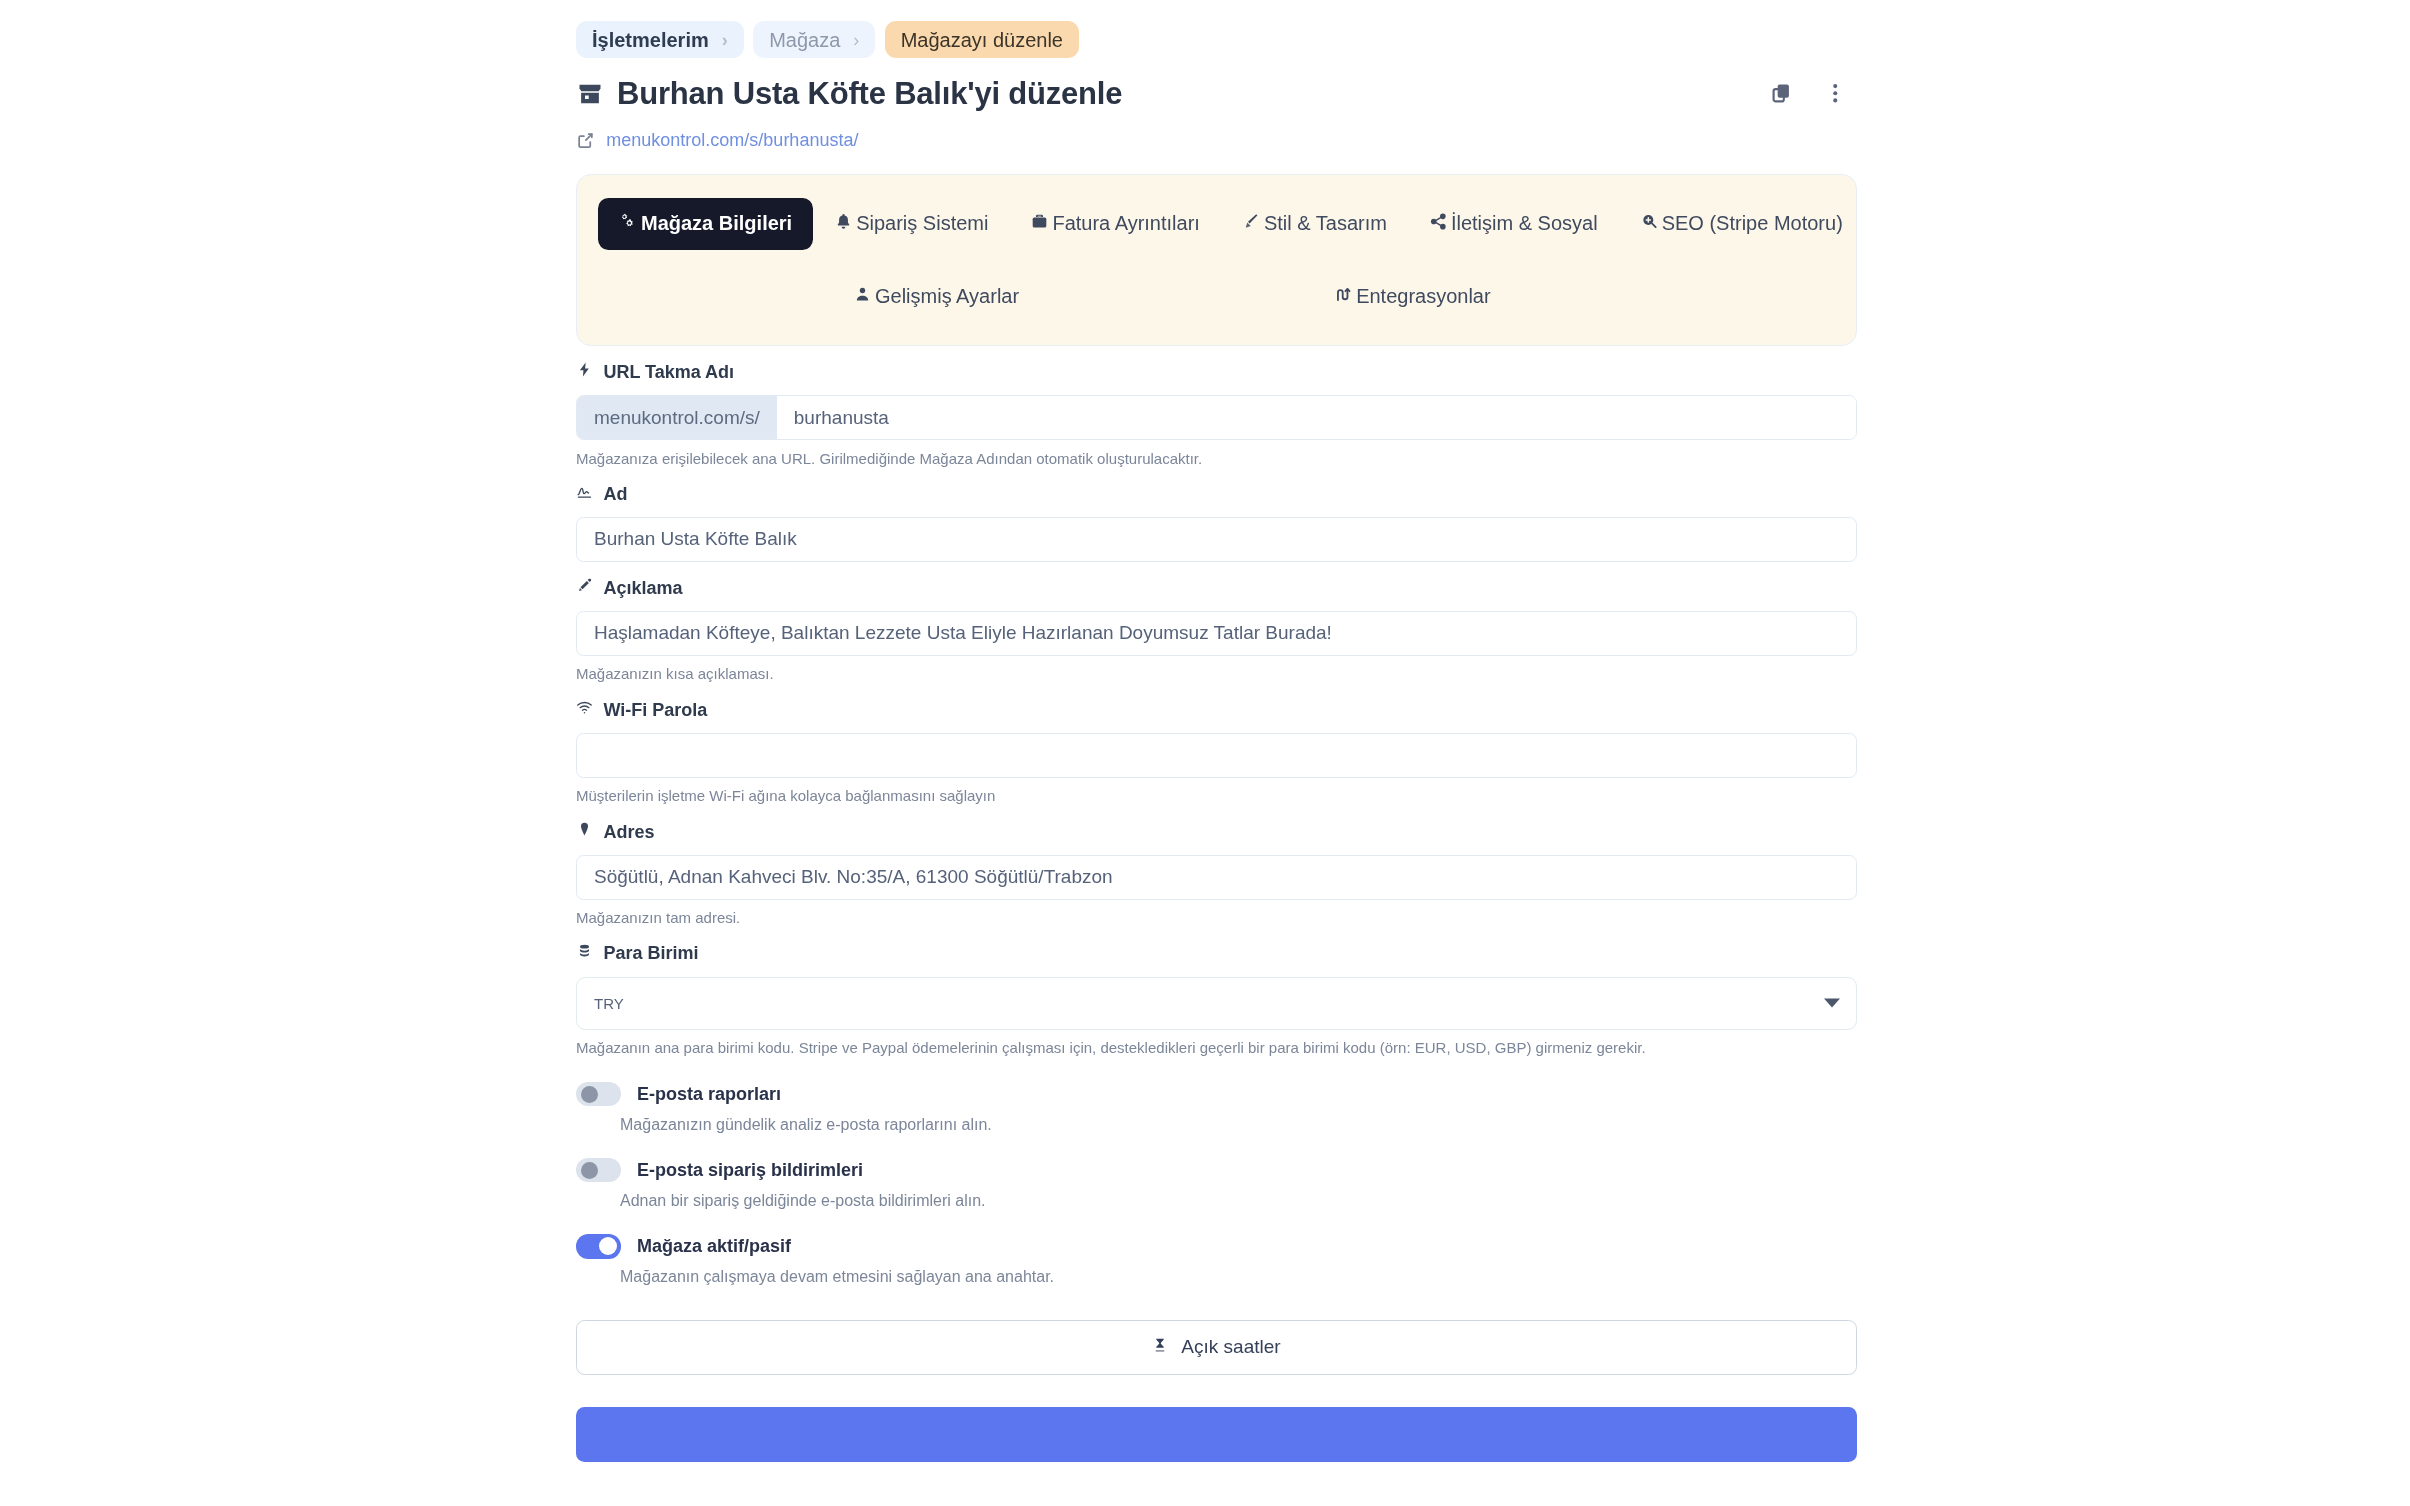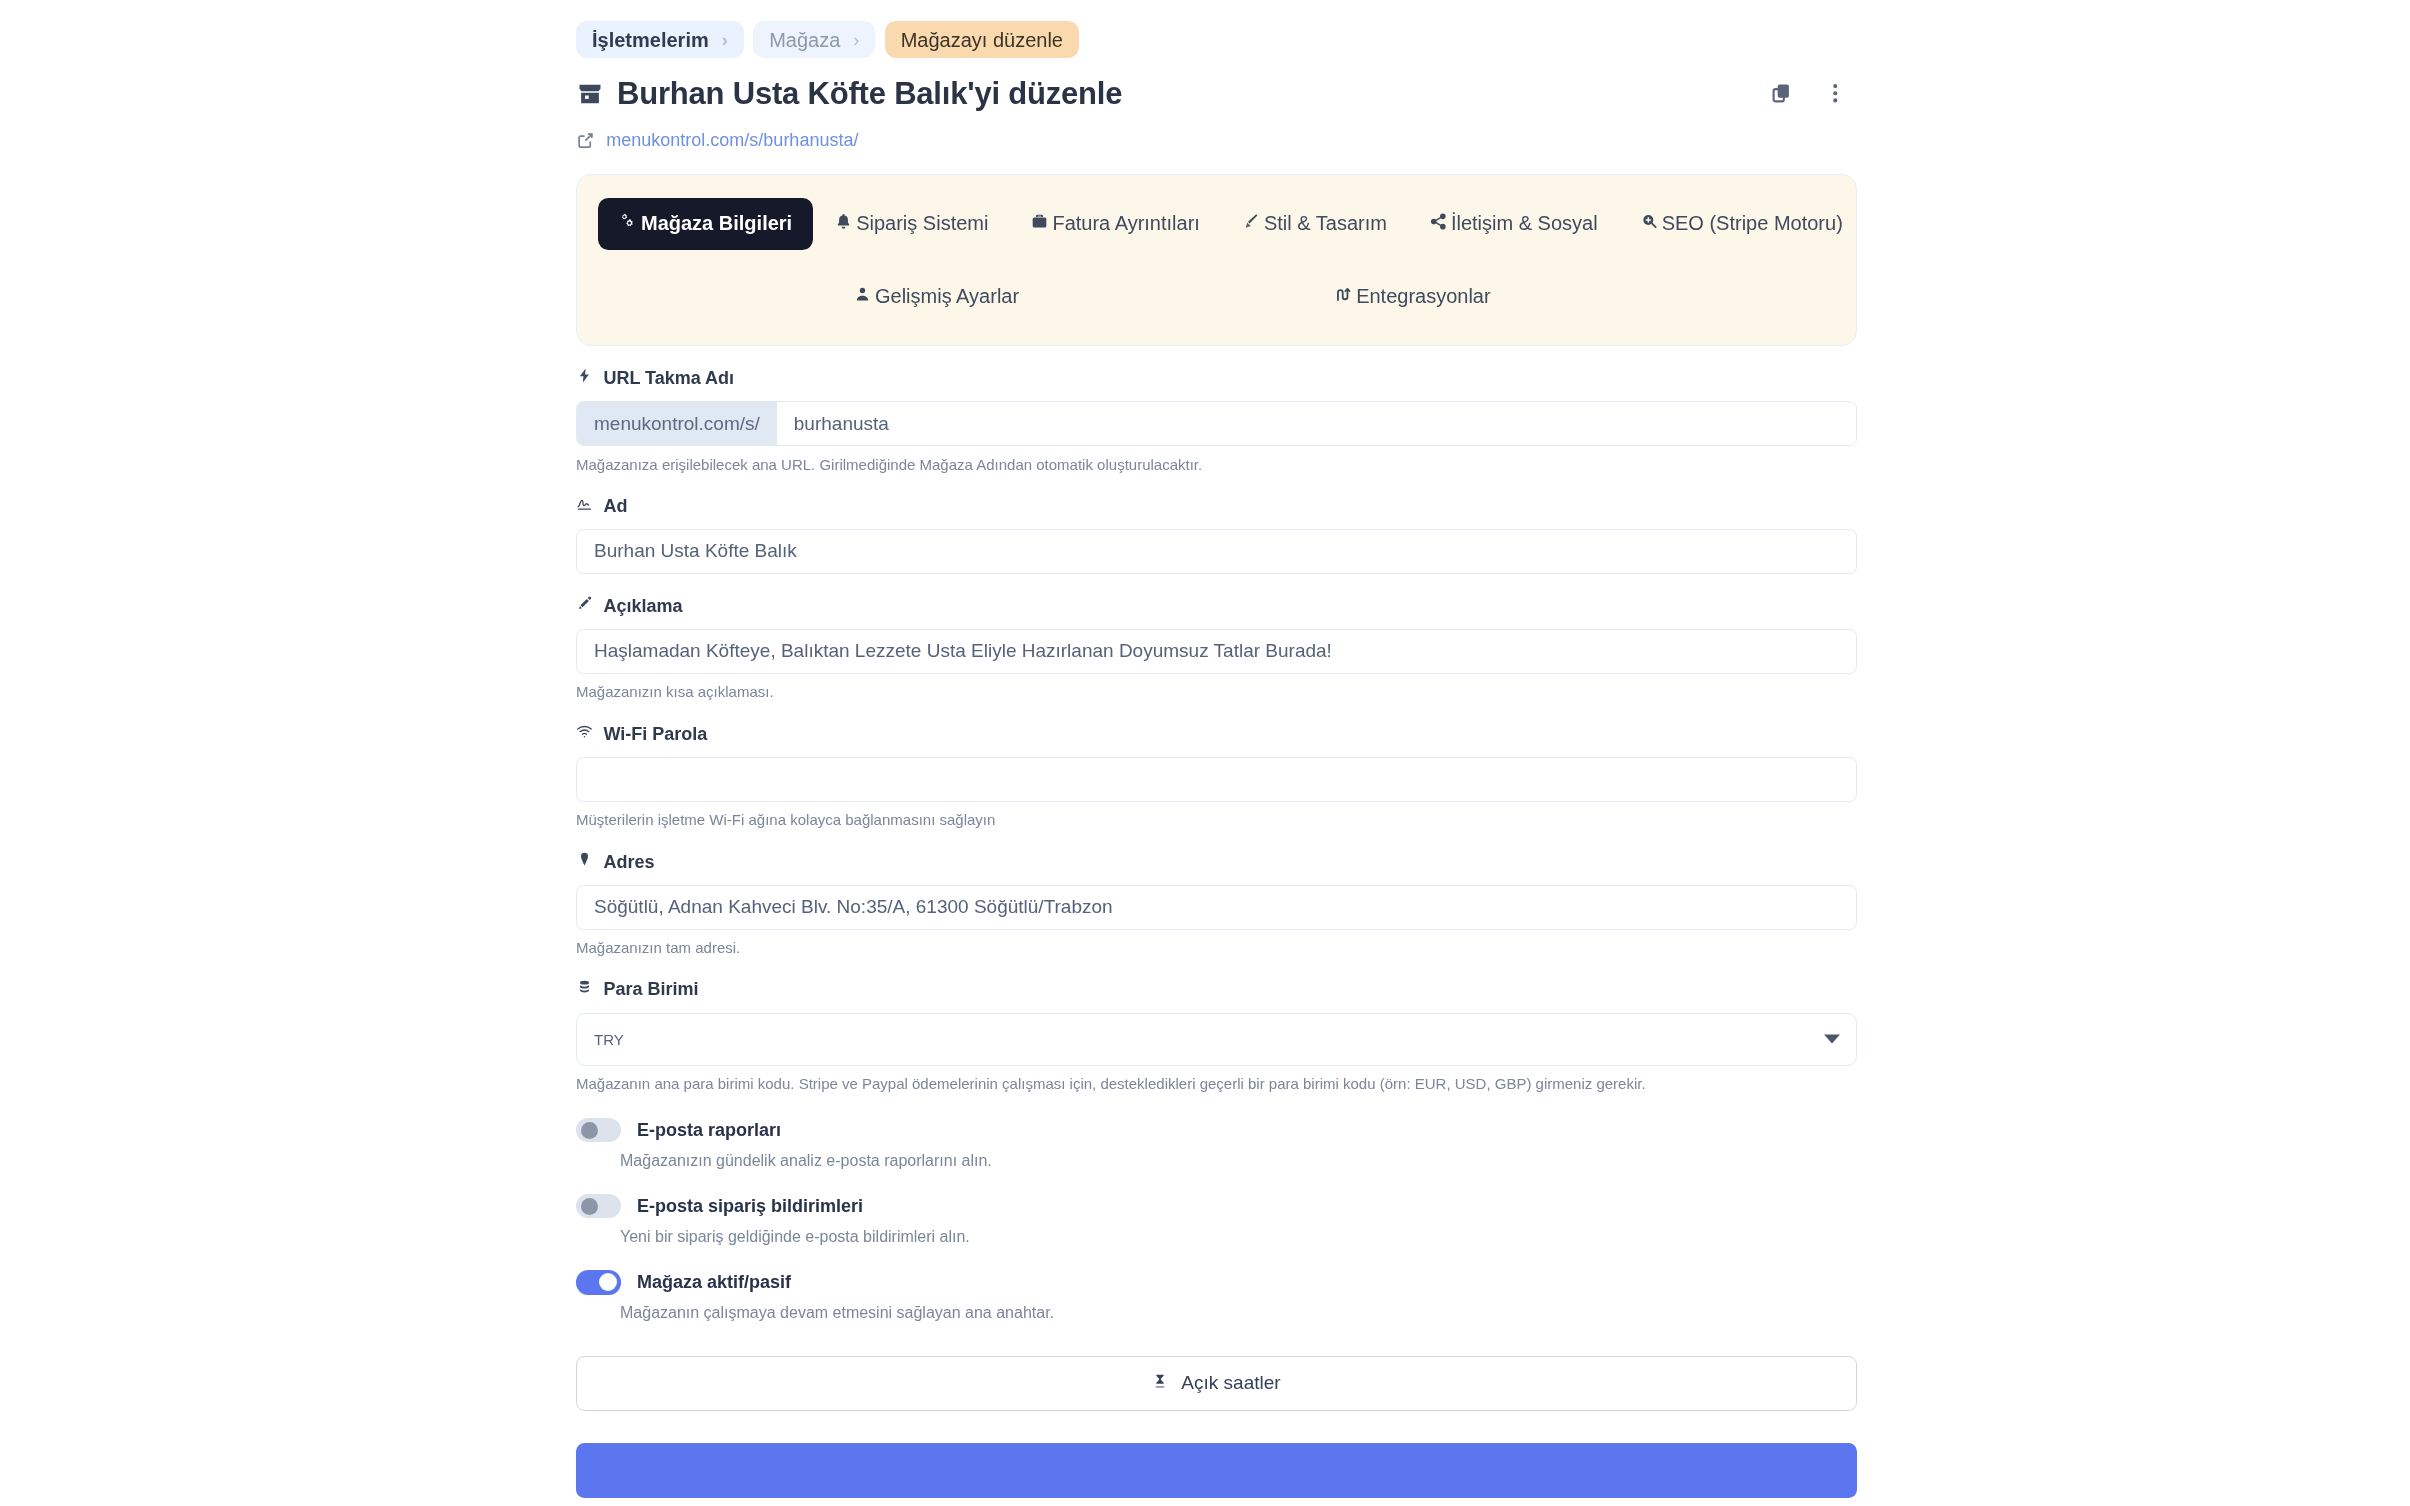--- a/index.html
+++ b/index.html
@@ -128,21 +128,21 @@
   }
   .tab.active {
     background: #15192a;
     color: #ffffff;
     font-weight: 600;
   }
   .tab svg { flex: none; }
   .tab.row2-spacer { margin-left: 273px; }
 
   
-  .field { margin-top: 21px; }
+  .field { margin-top: 15px; }
   .field-label {
     display: flex;
     align-items: center;
     gap: 10.4px;
     font-size: 18px;
     font-weight: 700;
     color: #2f3a4d;
     margin-bottom: 11.3px;
     height: 22.6px;
   }
@@ -551,21 +551,21 @@
       <div class="toggle-hint">Mağazanızın gündelik analiz e-posta raporlarını alın.</div>
     </div>
 
     <div class="toggle-block">
       <div class="toggle-row">
         <div class="switch">
             <span class="knob"></span>
           </div>
         <span class="toggle-label">E-posta sipariş bildirimleri</span>
       </div>
-      <div class="toggle-hint">Yeni bir sipariş geldiğinde e-posta bildirimleri alın.</div>
+      <div class="toggle-hint">Adnan bir sipariş geldiğinde e-posta bildirimleri alın.</div>
     </div>
 
     <div class="toggle-block">
       <div class="toggle-row">
         <div class="switch on">
             <span class="knob"></span>
           </div>
         <span class="toggle-label">Mağaza aktif/pasif</span>
       </div>
       <div class="toggle-hint">Mağazanın çalışmaya devam etmesini sağlayan ana anahtar.</div>

